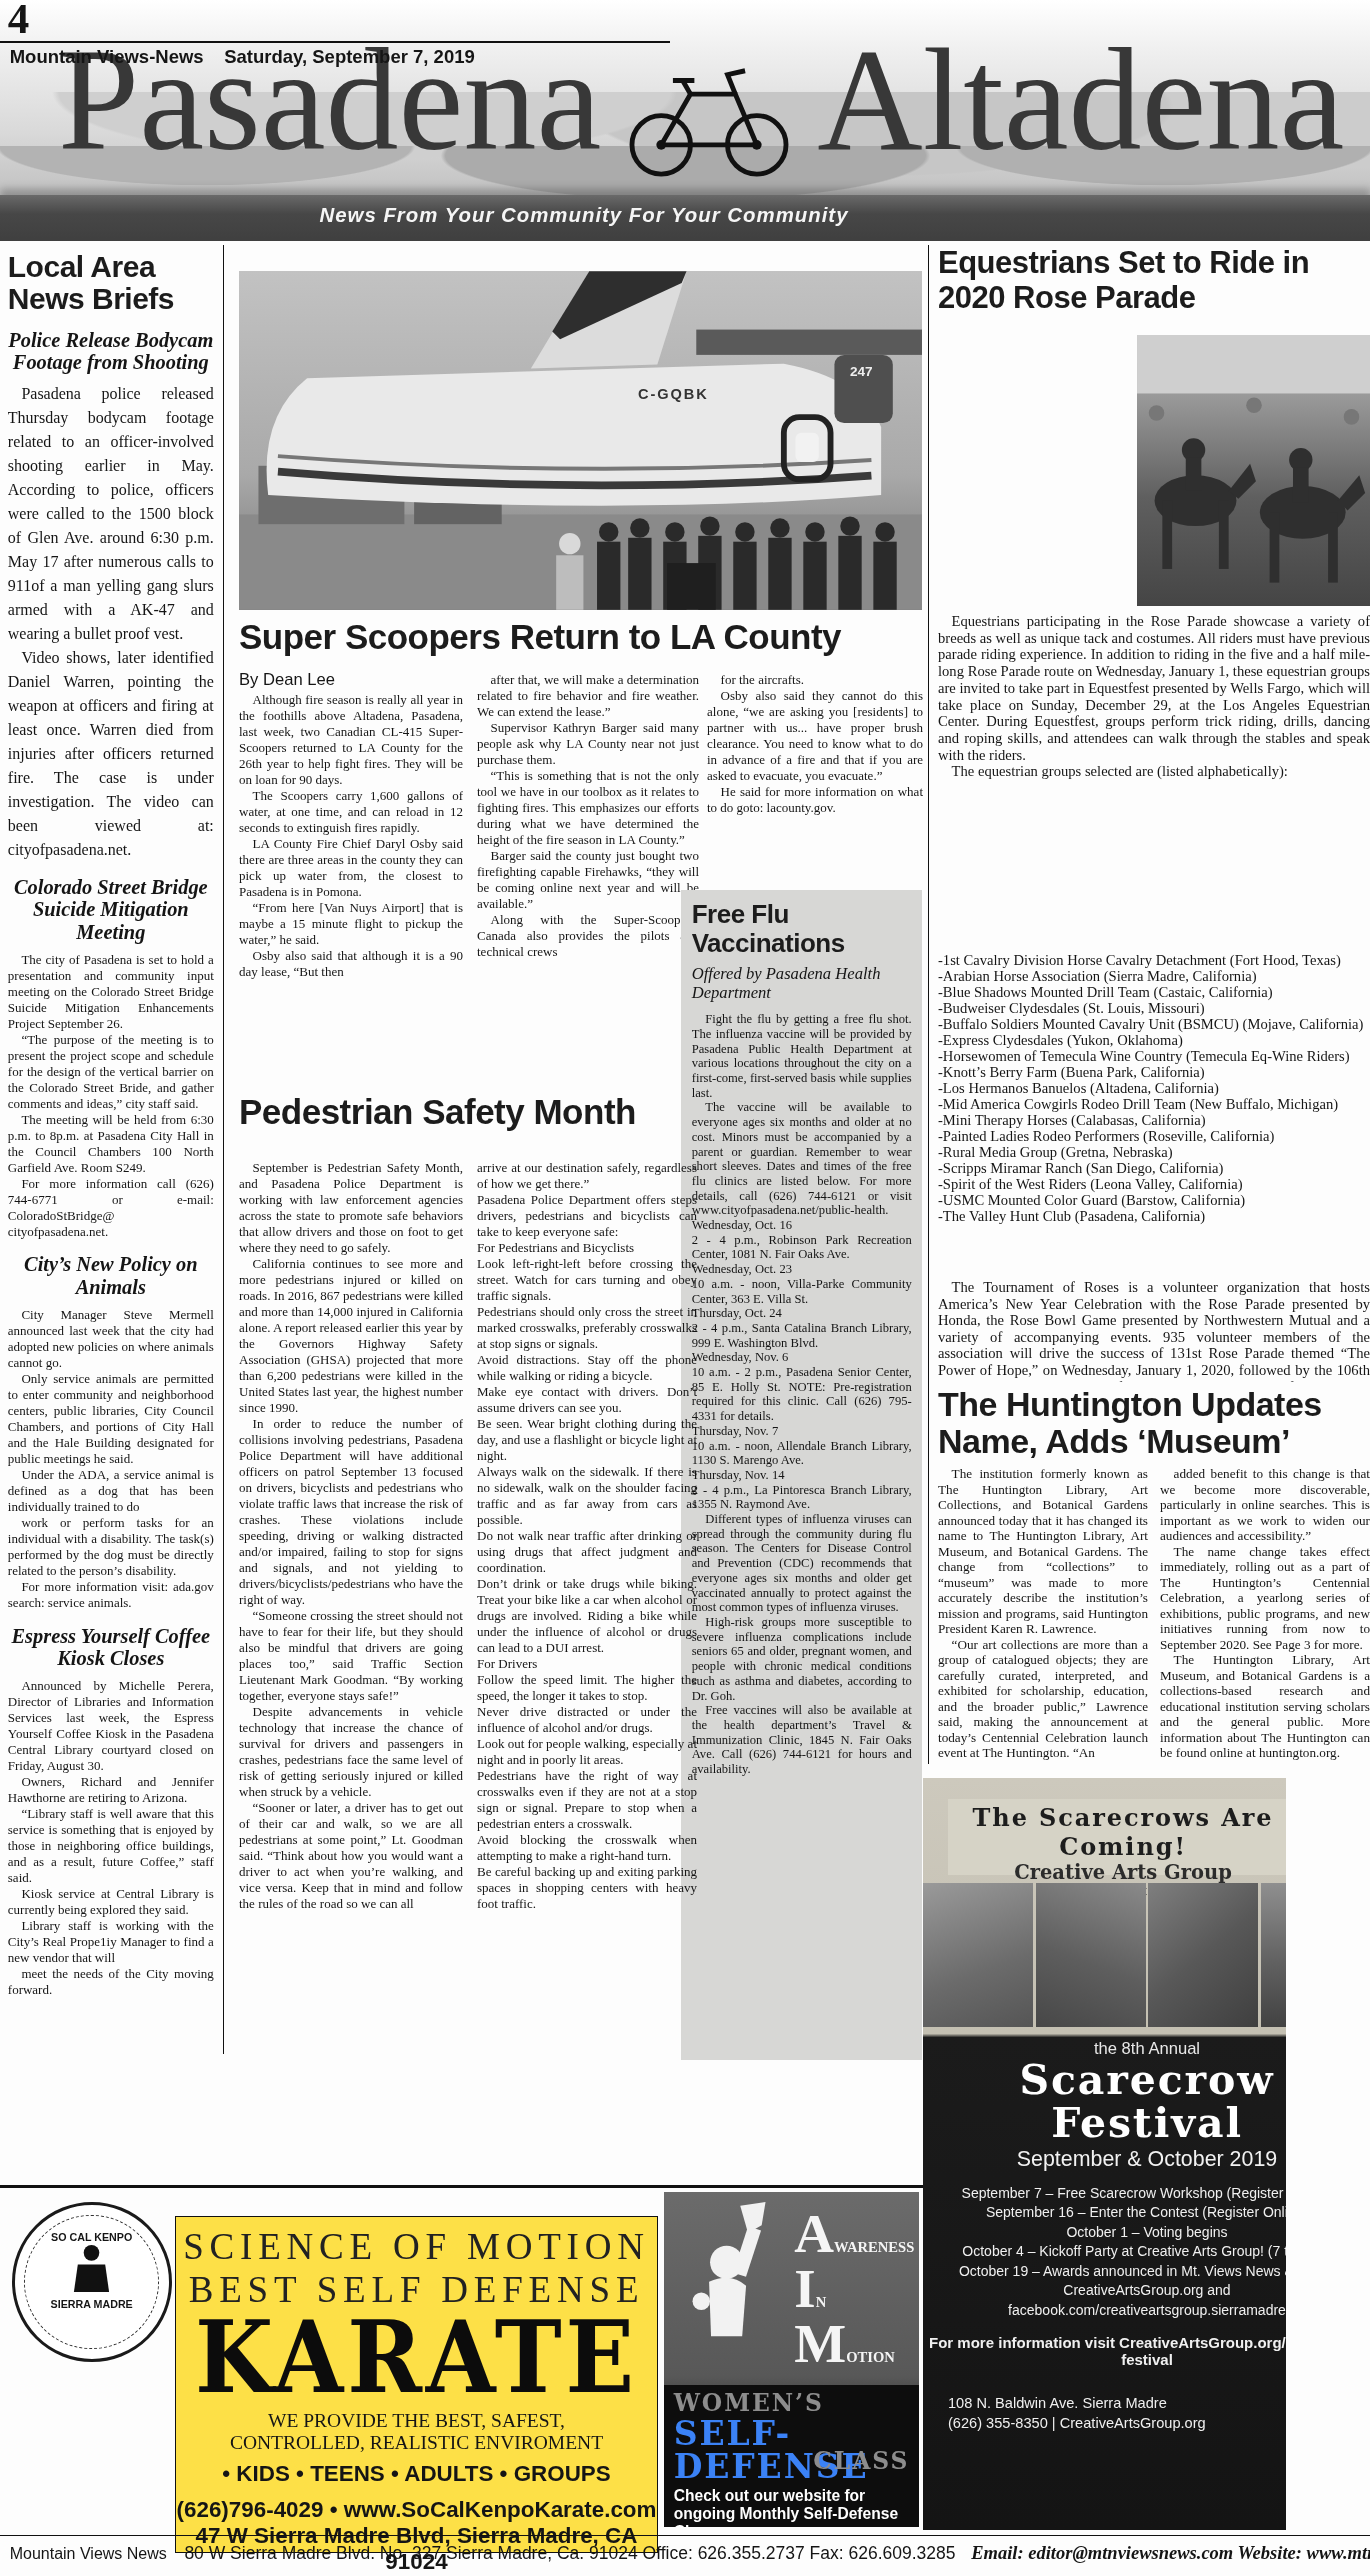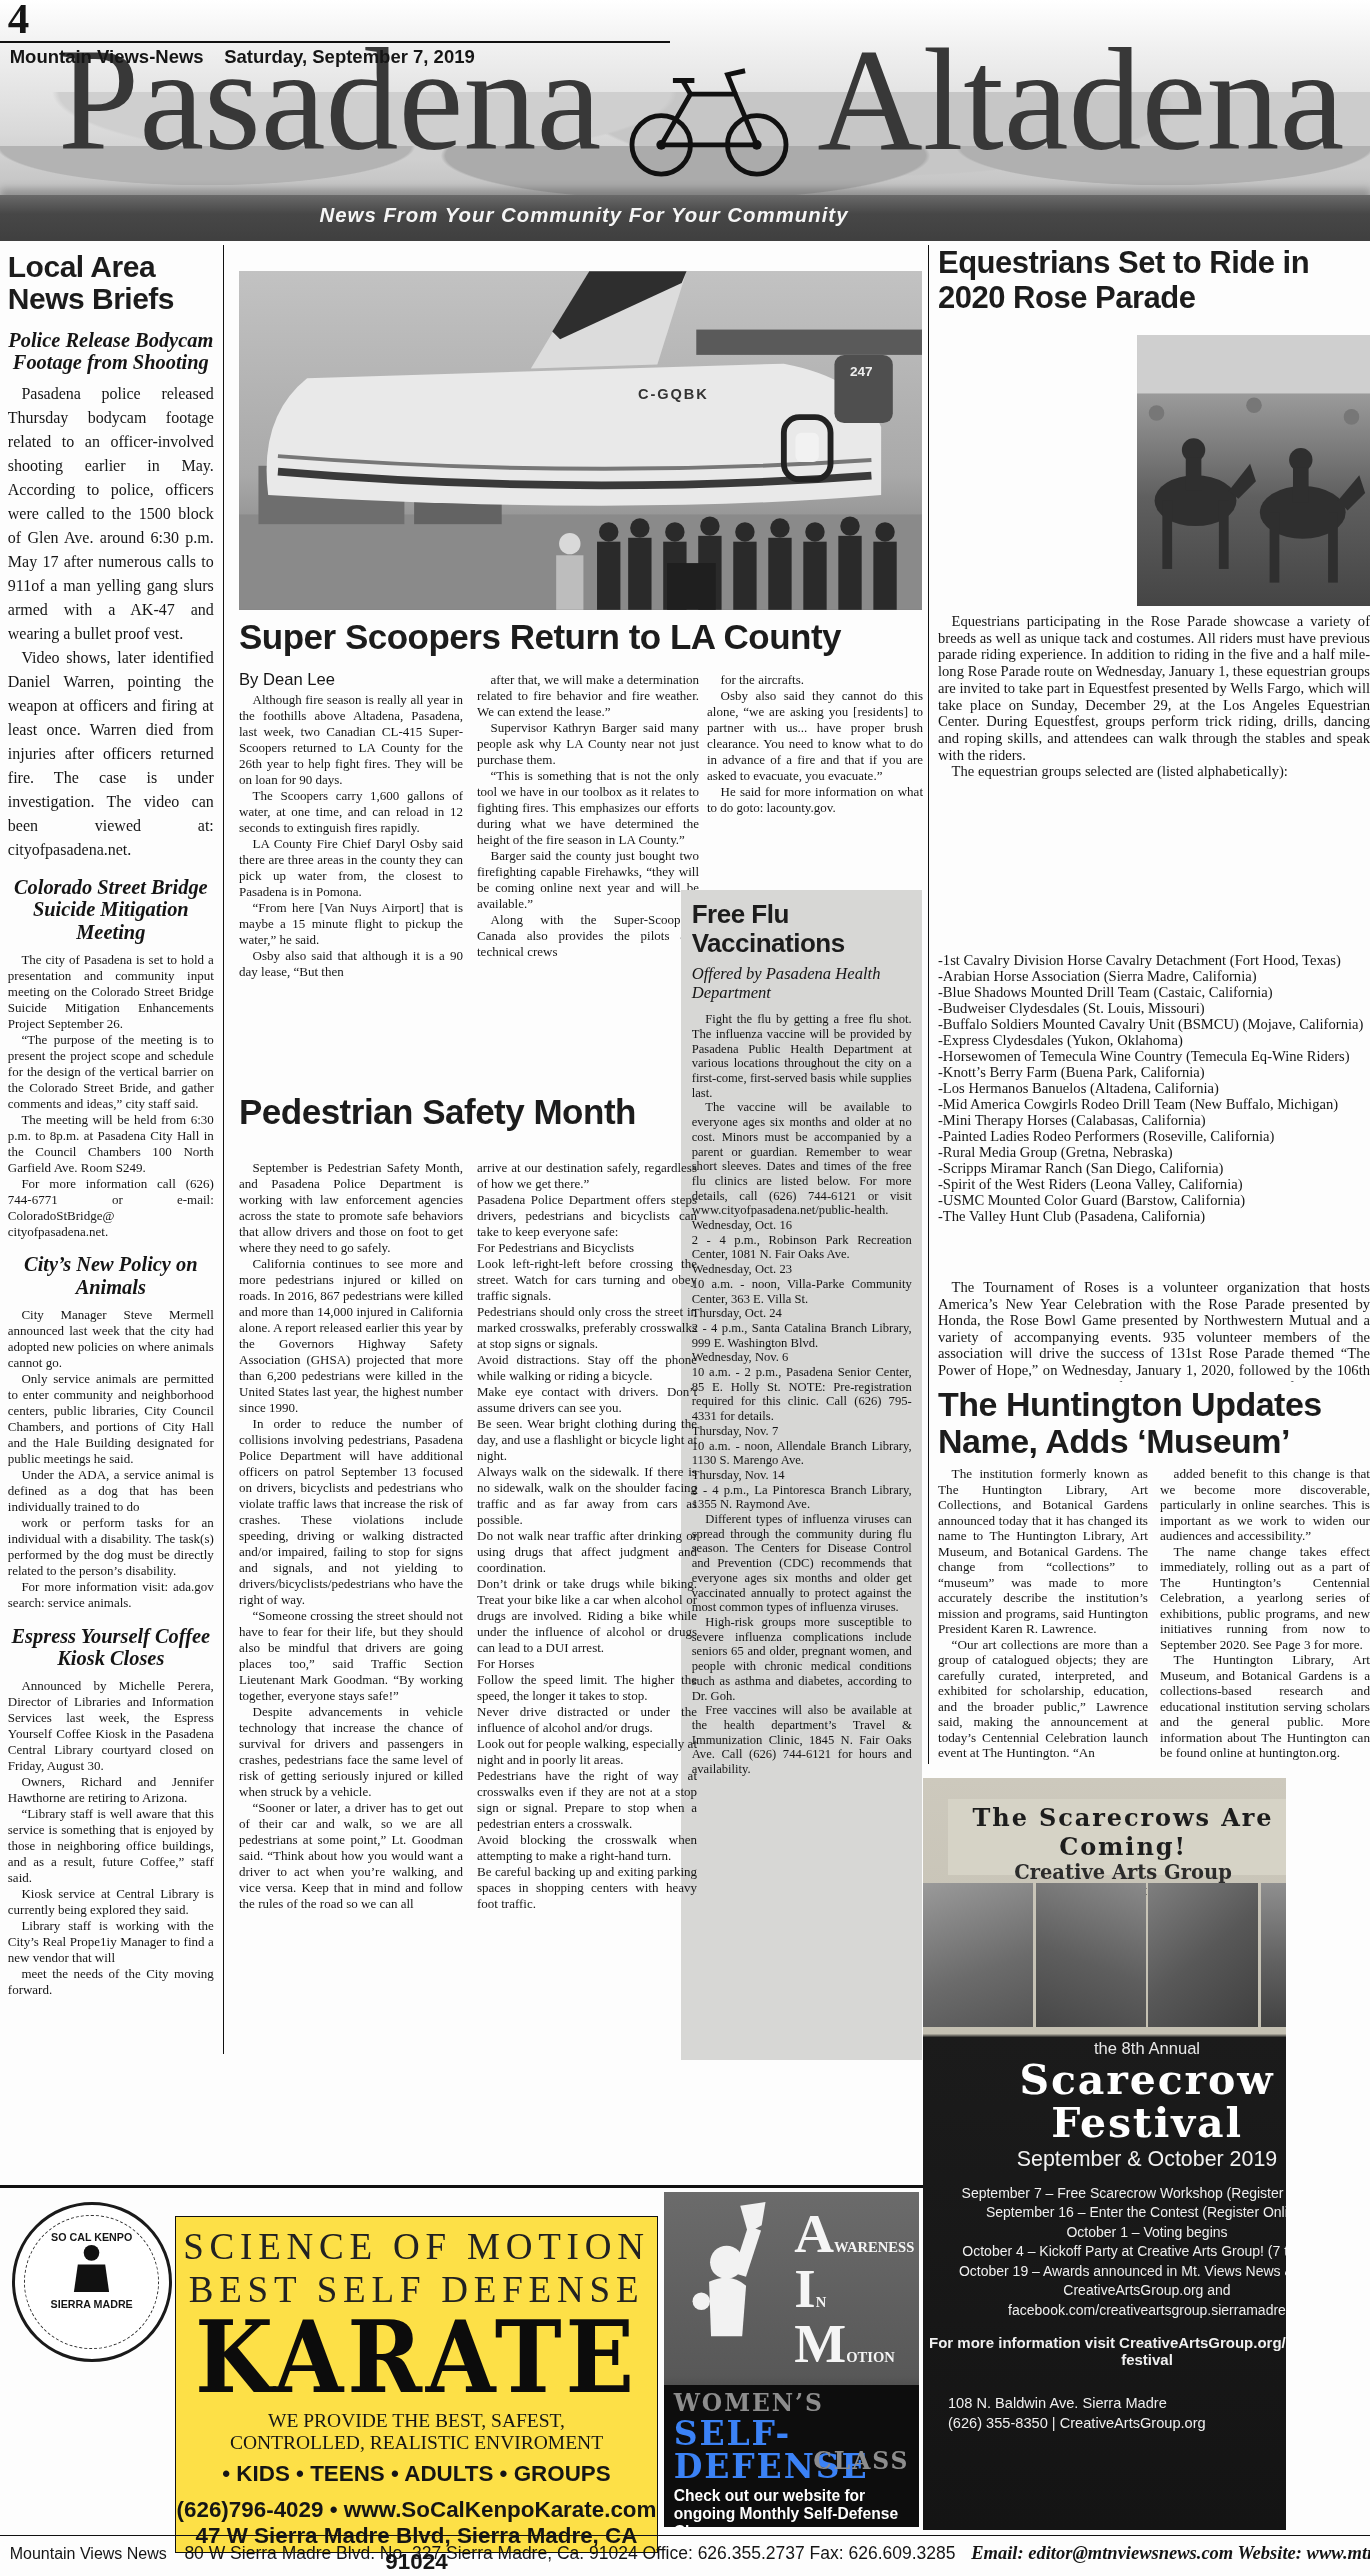--- a/index.html
+++ b/index.html
@@ -238,21 +238,21 @@
       <p class="line">Pasadena Police Department offers steps drivers, pedestrians and bicyclists can take to keep everyone safe:</p>
       <p class="line">For Pedestrians and Bicyclists</p>
       <p class="line">Look left-right-left before crossing the street. Watch for cars turning and obey traffic signals.</p>
       <p class="line">Pedestrians should only cross the street in marked crosswalks, preferably crosswalks at stop signs or signals.</p>
       <p class="line">Avoid distractions. Stay off the phone while walking or riding a bicycle.</p>
       <p class="line">Make eye contact with drivers. Don’t assume drivers can see you.</p>
       <p class="line">Be seen. Wear bright clothing during the day, and use a flashlight or bicycle light at night.</p>
       <p class="line">Always walk on the sidewalk. If there is no sidewalk, walk on the shoulder facing traffic and as far away from cars as possible.</p>
       <p class="line">Do not walk near traffic after drinking or using drugs that affect judgment and coordination.</p>
       <p class="line">Don’t drink or take drugs while biking. Treat your bike like a car when alcohol or drugs are involved. Riding a bike while under the influence of alcohol or drugs can lead to a DUI arrest.</p>
-      <p class="line">For Horses</p>
+      <p class="line">For Drivers</p>
       <p class="line">Follow the speed limit. The higher the speed, the longer it takes to stop.</p>
       <p class="line">Never drive distracted or under the influence of alcohol and/or drugs.</p>
       <p class="line">Look out for people walking, especially at night and in poorly lit areas.</p>
       <p class="line">Pedestrians have the right of way at crosswalks even if they are not at a stop sign or signal. Prepare to stop when a pedestrian enters a crosswalk.</p>
       <p class="line">Avoid blocking the crosswalk when attempting to make a right-hand turn.</p>
       <p class="line">Be careful backing up and exiting parking spaces in shopping centers with heavy foot traffic.</p>
     </div>
 
   <div class="abs bighead" style="left:938px; top:245px; width:432px; font-size:31px; line-height:35px;">Equestrians Set to Ride in 2020 Rose Parade</div>
   <div class="abs" style="left:1137px; top:335px; width:234px; height:271px; overflow:hidden; background:linear-gradient(180deg,#b9b9b9 0%,#8e8e8e 30%,#5f5f5f 60%,#454545 100%);">

